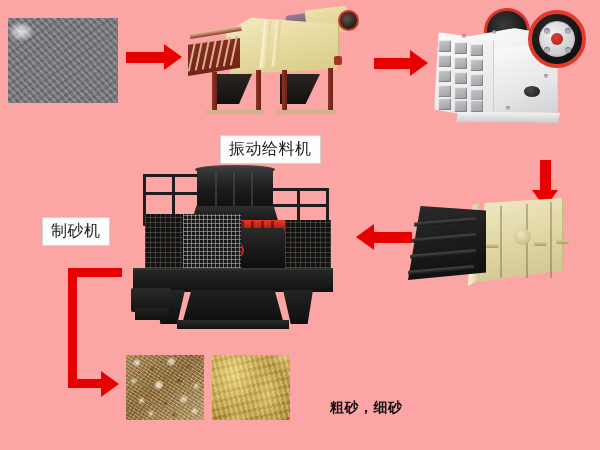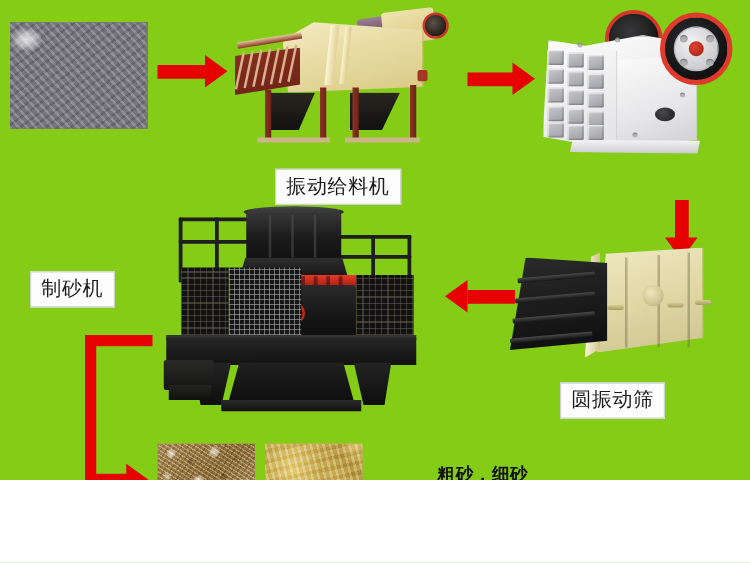--- a/index.html
+++ b/index.html
@@ -3,22 +3,22 @@
 <meta charset="utf-8">
 <style>
   html, body {
     margin: 0;
     padding: 0;
     background: #ffffff;
   }
   #canvas {
     position: relative;
     width: 600px;
-    height: 384px;
-    background: #84cc16;
+    height: 450px;
+    background: #fca5a5;
     overflow: hidden;
     font-family: "DejaVu Sans", "Liberation Sans", sans-serif;
   }
 
   
   .abs { position: absolute; }
 
   
   .label-chip {
     position: absolute;
@@ -492,21 +492,20 @@
     <div class="sc-handle" style="left:78px;  top:46px;"></div>
     <div class="sc-handle" style="left:126px; top:44px;"></div>
     <div class="sc-handle" style="left:148px; top:42px;"></div>
     <div class="sc-deck"></div>
     <div class="sc-slot" style="left:6px;  top:22px; width:62px; transform:rotate(-5deg);"></div>
     <div class="sc-slot" style="left:4px;  top:38px; width:64px; transform:rotate(-5deg);"></div>
     <div class="sc-slot" style="left:2px;  top:54px; width:66px; transform:rotate(-5deg);"></div>
     <div class="sc-slot" style="left:0px;  top:70px; width:66px; transform:rotate(-5deg);"></div>
   </div>
 
-  <div class="label-chip" style="left:448px; top:306px;">圆振动筛</div>
 
   <div class="abs">
     <div class="arrow-shaft" style="left:374px; top:232px; width:38px; height:11px;"></div>
     <div class="arrow-head head-left" style="left:356px; top:224px;"></div>
   </div>
 
   <div class="sander" style="left:125px; top:168px; width:216px; height:162px;">
 
     <div class="sm-railing">
       <div class="sm-rail-h" style="left:18px; top:6px;  width:62px;"></div>
@@ -554,27 +553,27 @@
     <div class="sm-platform"></div>
 
     <div class="sm-legL"></div>
     <div class="sm-legR"></div>
     <div class="sm-base"></div>
     <div class="sm-basebar"></div>
     <div class="sm-motorbox"></div>
     <div class="sm-motorbox2"></div>
   </div>
 
-  <div class="label-chip" style="left:24px; top:217px;">制砂机</div>
+  <div class="label-chip" style="left:42px; top:217px;">制砂机</div>
 
   <div class="abs">
     <div class="arrow-shaft" style="left:68px; top:268px; width:54px; height:9px;"></div>
     <div class="arrow-shaft" style="left:68px; top:268px; width:9px; height:120px;"></div>
     <div class="arrow-shaft" style="left:68px; top:379px; width:36px; height:9px;"></div>
     <div class="arrow-head head-right" style="left:101px; top:371px;"></div>
   </div>
 
   <div class="photo coarse-sand" style="left:126px; top:355px; width:78px; height:65px;"></div>
   <div class="photo fine-sand" style="left:212px; top:355px; width:78px; height:65px;"></div>
 
-  <div class="plain-label" style="left:330px; top:371px;margin-left:20px;">粗砂，细砂</div>
+  <div class="plain-label" style="left:330px; top:399px;">粗砂，细砂</div>
 
 </div>
 
 </body></html>

